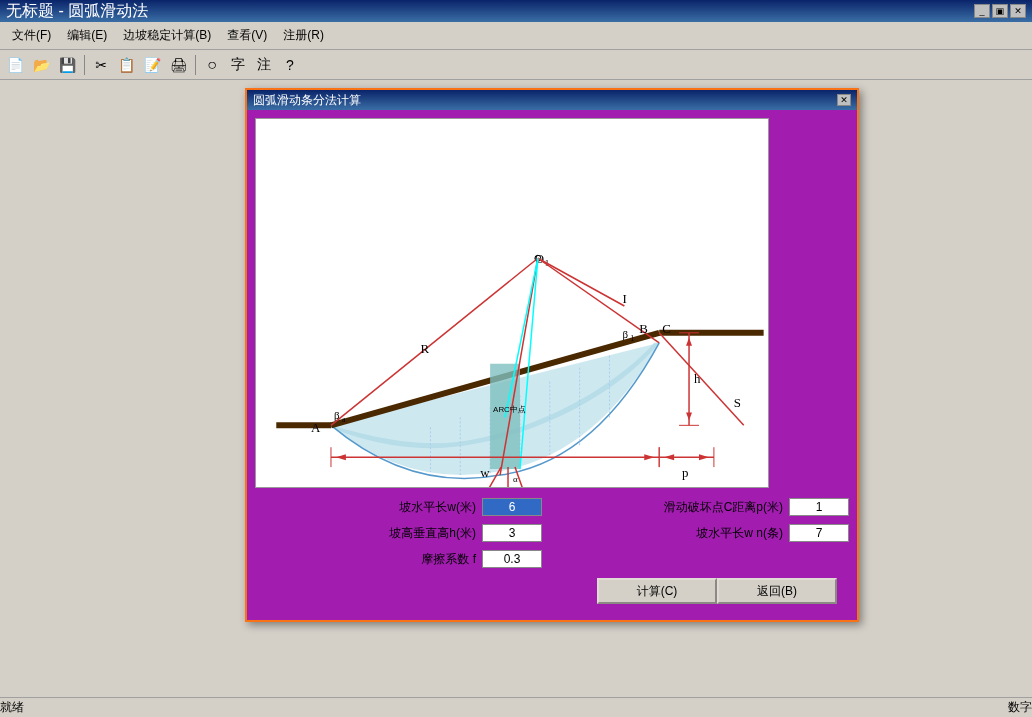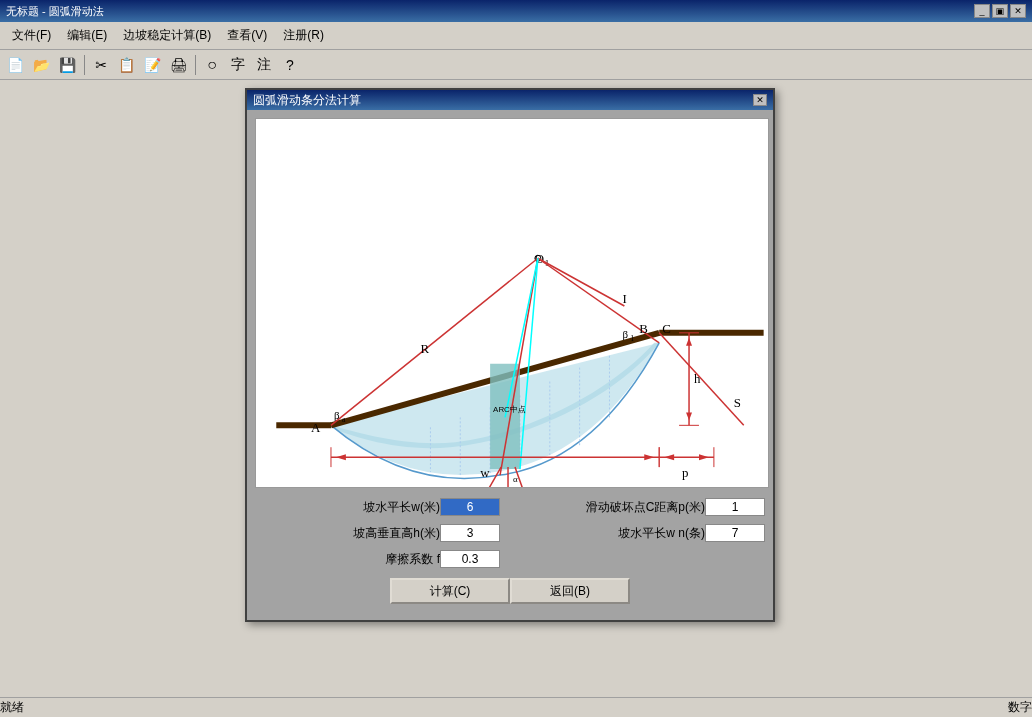--- a/index.html
+++ b/index.html
@@ -15,21 +15,21 @@
     
     .title-bar {
       background: linear-gradient(to bottom, #0a246a, #3a6ea5);
       height: 22px;
       display: flex;
       align-items: center;
       justify-content: space-between;
       padding: 0 6px;
       color: white;
     }
-    .title-bar-text { font-size: 11px; text-align: right; }
+    .title-bar-text { font-size: 16px; text-align: right; }
     .title-bar-controls { display: flex; gap: 2px; }
     .title-bar-btn {
       width: 16px; height: 14px;
       background: #c0c0c0;
       border: 1px solid #888;
       font-size: 9px;
       display: flex; align-items: center; justify-content: center;
       cursor: pointer;
       color: #000;
     }
@@ -98,23 +98,23 @@
       justify-content: space-between;
       padding: 0 0;
       font-size: 12px;
     }
 
     
     .dialog {
       position: absolute;
       top: 88px;
       left: 245px;
-      width: 530px;
-      background: #a3a3a3;
-      border: 2px solid #404040;
+      width: 614px;
+      background: #a21caf;
+      border: 2px solid #f97316;
       box-shadow: 3px 3px 8px rgba(0,0,0,0.4);
     }
     .dialog-title-bar {
       background: linear-gradient(to bottom, #0a246a, #3a6ea5);
       height: 20px;
       display: flex;
       align-items: center;
       justify-content: space-between;
       padding: 0 6px;
       color: white;
@@ -145,38 +145,39 @@
     .form-area {
       margin: 4px 8px;
       display: grid;
       grid-template-columns: 1fr 1fr;
       gap: 4px 20px;
     }
     .form-row {
       display: flex;
       align-items: center;
       justify-content: flex-end;
+      gap: 6px;
       padding: 2px 0;
     }
     .form-label { font-size: 12px; white-space: nowrap; }
     .form-input {
       width: 60px;
       height: 18px;
       border: 1px solid #888;
       background: white;
       font-size: 12px;
       text-align: center;
       padding: 0 2px;
     }
     .form-input.selected { background: #316ac5; color: white; }
 
     
     .button-row {
       display: flex;
-      justify-content: center;
+      justify-content: flex-end;
       margin: 8px 20px;
       padding-bottom: 8px;
     }
     .action-btn {
       width: 120px;
       height: 26px;
       background: #d4d0c8;
       border: 2px outset #e0dcd4;
       font-size: 12px;
       cursor: pointer;

